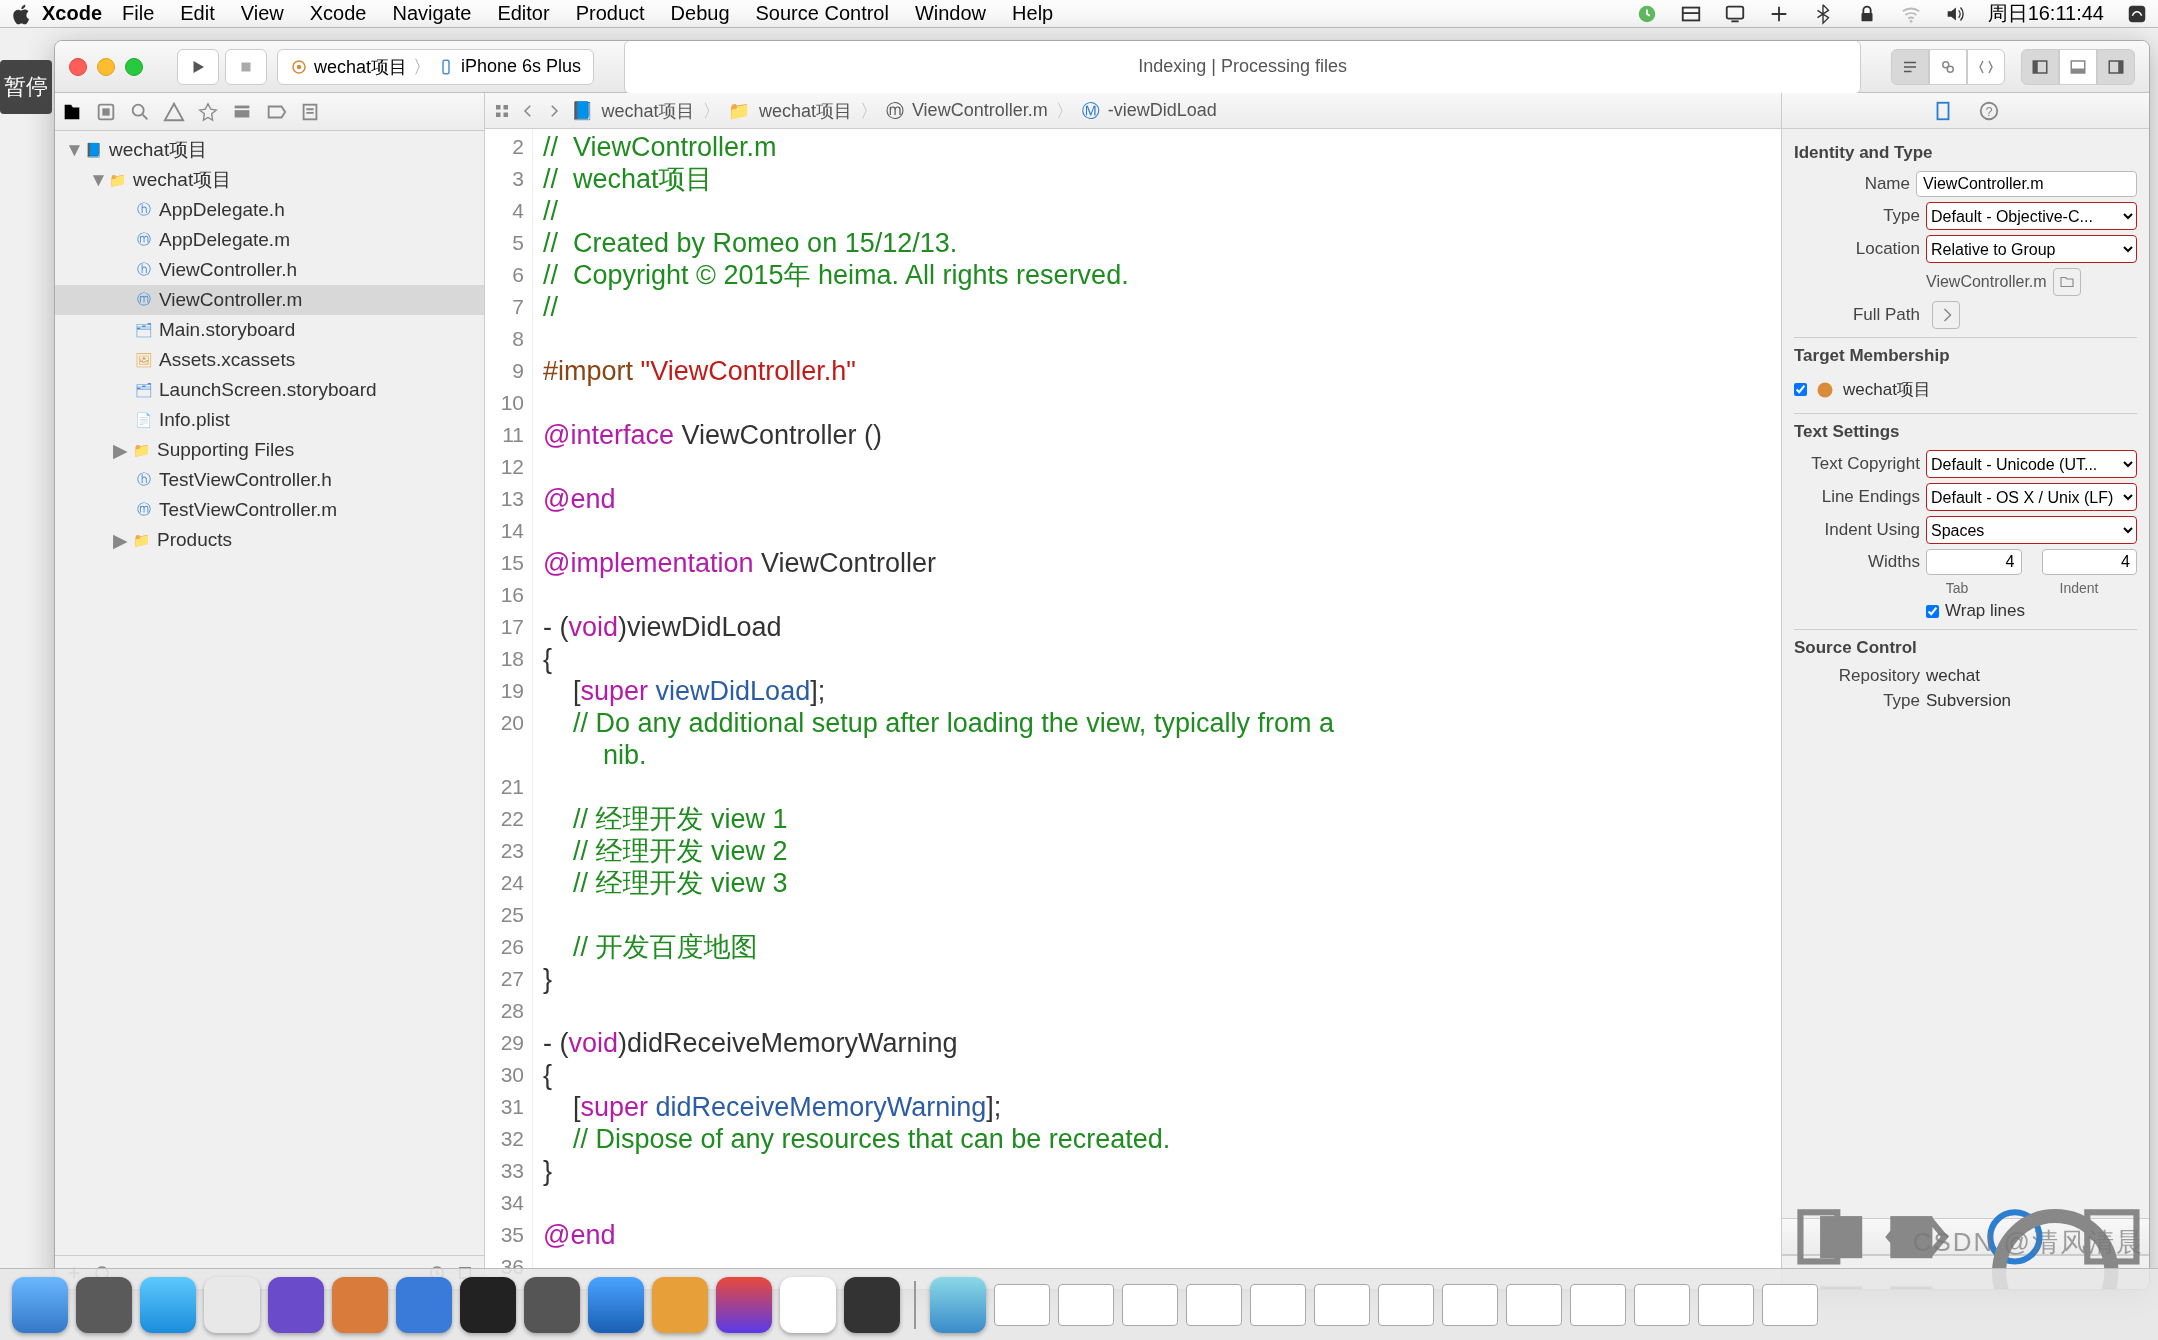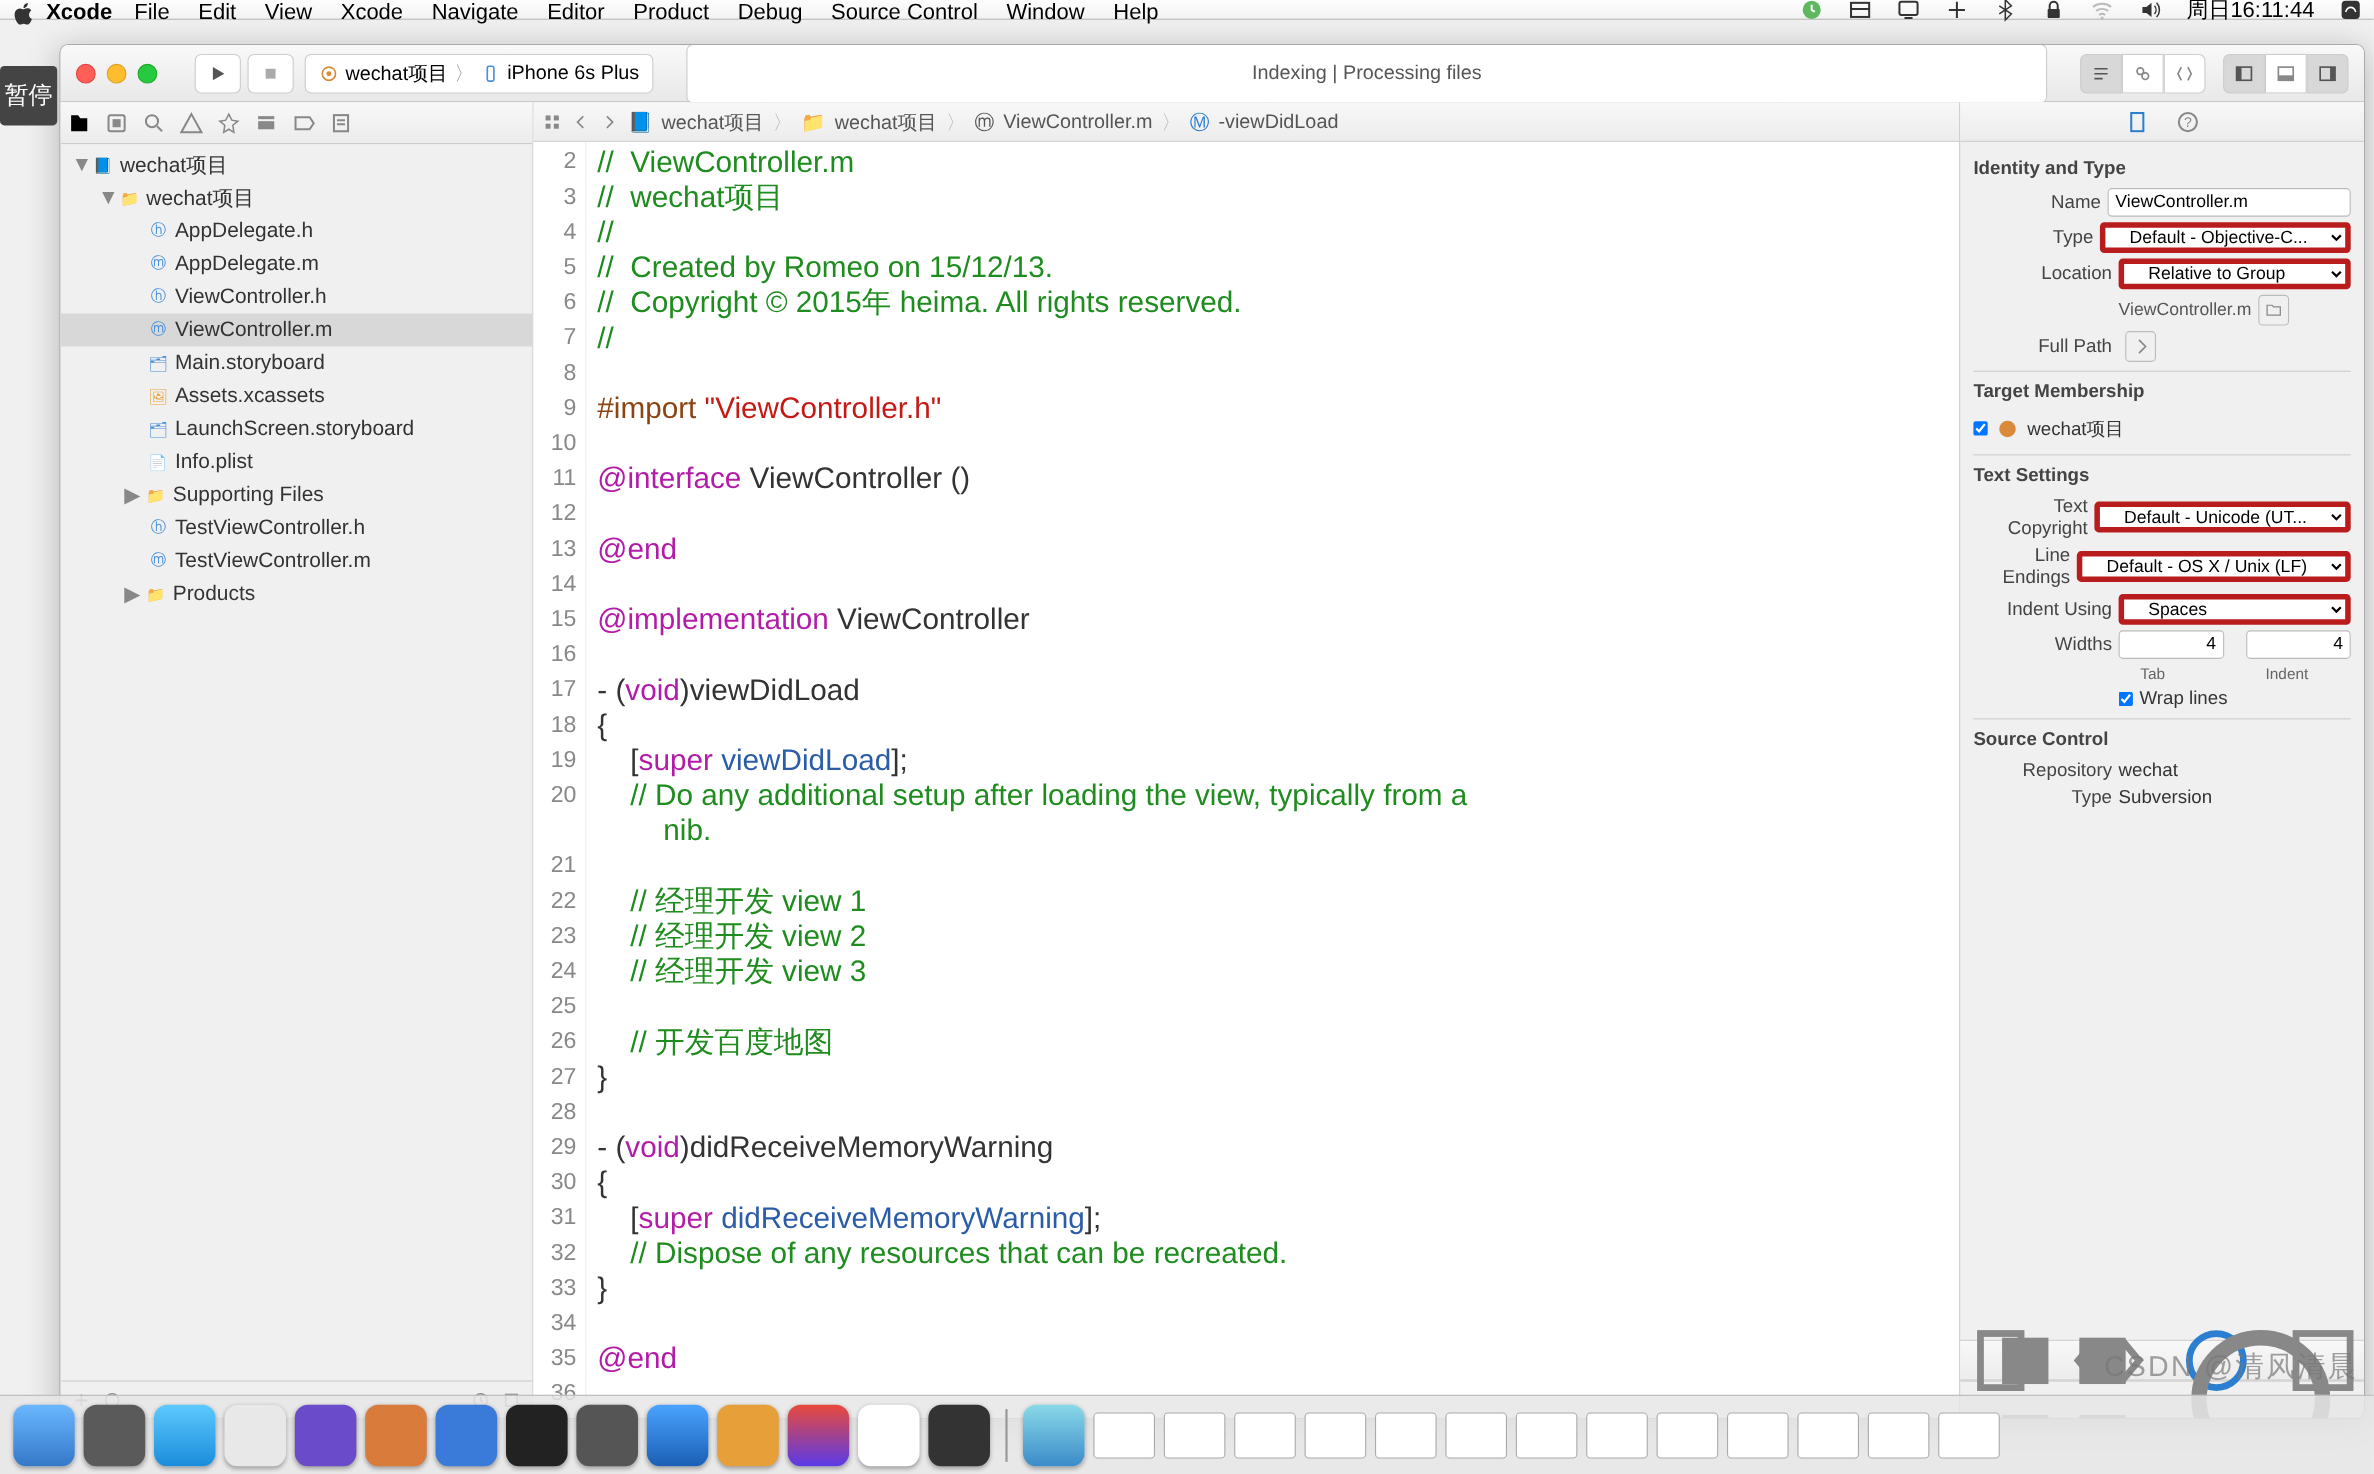--- a/index.html
+++ b/index.html
@@ -1,19 +1,19 @@
 <!DOCTYPE html>
 <html><head>
 <meta charset="utf-8">
 <style>
 *{margin:0;padding:0;box-sizing:border-box;font-family:-apple-system,BlinkMacSystemFont,"Helvetica Neue",sans-serif;-webkit-font-smoothing:antialiased}
 body{width:2158px;height:1340px;background:#f0f0f0;overflow:hidden;position:relative}
 
 
-.menubar{height:18px;background:linear-gradient(#fdfdfd,#f3f3f3);border-bottom:1px solid #bbb;display:flex;padding:0 10px;font-size:20px}
+.menubar{height:28px;background:linear-gradient(#fdfdfd,#f3f3f3);border-bottom:1px solid #bbb;display:flex;align-items:center;padding:0 10px;font-size:20px}
 .menubar .apple{width:24px;height:24px;margin-right:8px}
 .menubar .brand{font-weight:600;margin-right:20px}
 .menubar .item{margin-right:26px;cursor:default}
 .menubar .right{margin-left:auto;display:flex;align-items:center;gap:22px;font-size:20px}
 .menubar .right svg{width:22px;height:22px}
 .clock{font-size:20px}
 
 
 .pause-btn{position:absolute;left:0;top:60px;background:#444;color:#fff;font-size:22px;padding:12px 4px;border-radius:4px;z-index:5}
 
@@ -82,21 +82,21 @@
 
 
 .inspector{width:368px;background:#f0f0f0;border-left:1px solid #ccc;display:flex;flex-direction:column;font-size:17px;color:#333}
 .insp-selector{height:36px;background:linear-gradient(#f8f8f8,#ececec);border-bottom:1px solid #ccc;display:flex;align-items:center;justify-content:center;gap:24px}
 .insp-selector svg{width:22px;height:22px}
 .insp-body{flex:1;overflow:auto;padding:8px 12px}
 .section-header{font-weight:600;color:#444;margin:6px 0 8px}
 .form-row{display:flex;align-items:center;margin:5px 0;gap:6px}
 .form-row label{width:126px;text-align:right;font-size:17px;color:#444}
 .form-row input[type=text]{flex:1;height:26px;border:1px solid #bbb;border-radius:4px;padding:0 6px;font-size:16px;background:#fff}
-.form-row select{flex:1;height:28px;border:5px solid #b91c1c;border-radius:4px;background:#fff;font-size:16px;padding:0 18px}
+.form-row select{flex:1;height:28px;border:1px solid #b91c1c;border-radius:4px;background:#fff;font-size:16px;padding:0 0}
 .form-row .mini{width:62px}
 .mini-label{font-size:14px;text-align:center;color:#666}
 .loc-row{display:flex;align-items:center;margin:4px 0}
 .loc-icon{width:28px;height:28px;border:1px solid #bbb;border-radius:4px;margin-left:6px;display:flex;align-items:center;justify-content:center}
 .show-link{color:#2b7ed0;font-size:16px}
 .target-row{display:flex;align-items:center;gap:8px;padding:4px 0}
 .divider{height:1px;background:#ccc;margin:8px 0}
 .insp-lib{border-top:1px solid #ccc}
 .lib-sel{height:36px;display:flex;align-items:center;justify-content:center;gap:24px;background:linear-gradient(#f8f8f8,#ececec);border-bottom:1px solid #ccc}
 .lib-empty{height:160px;display:flex;align-items:center;justify-content:center;color:#999;font-size:20px}

